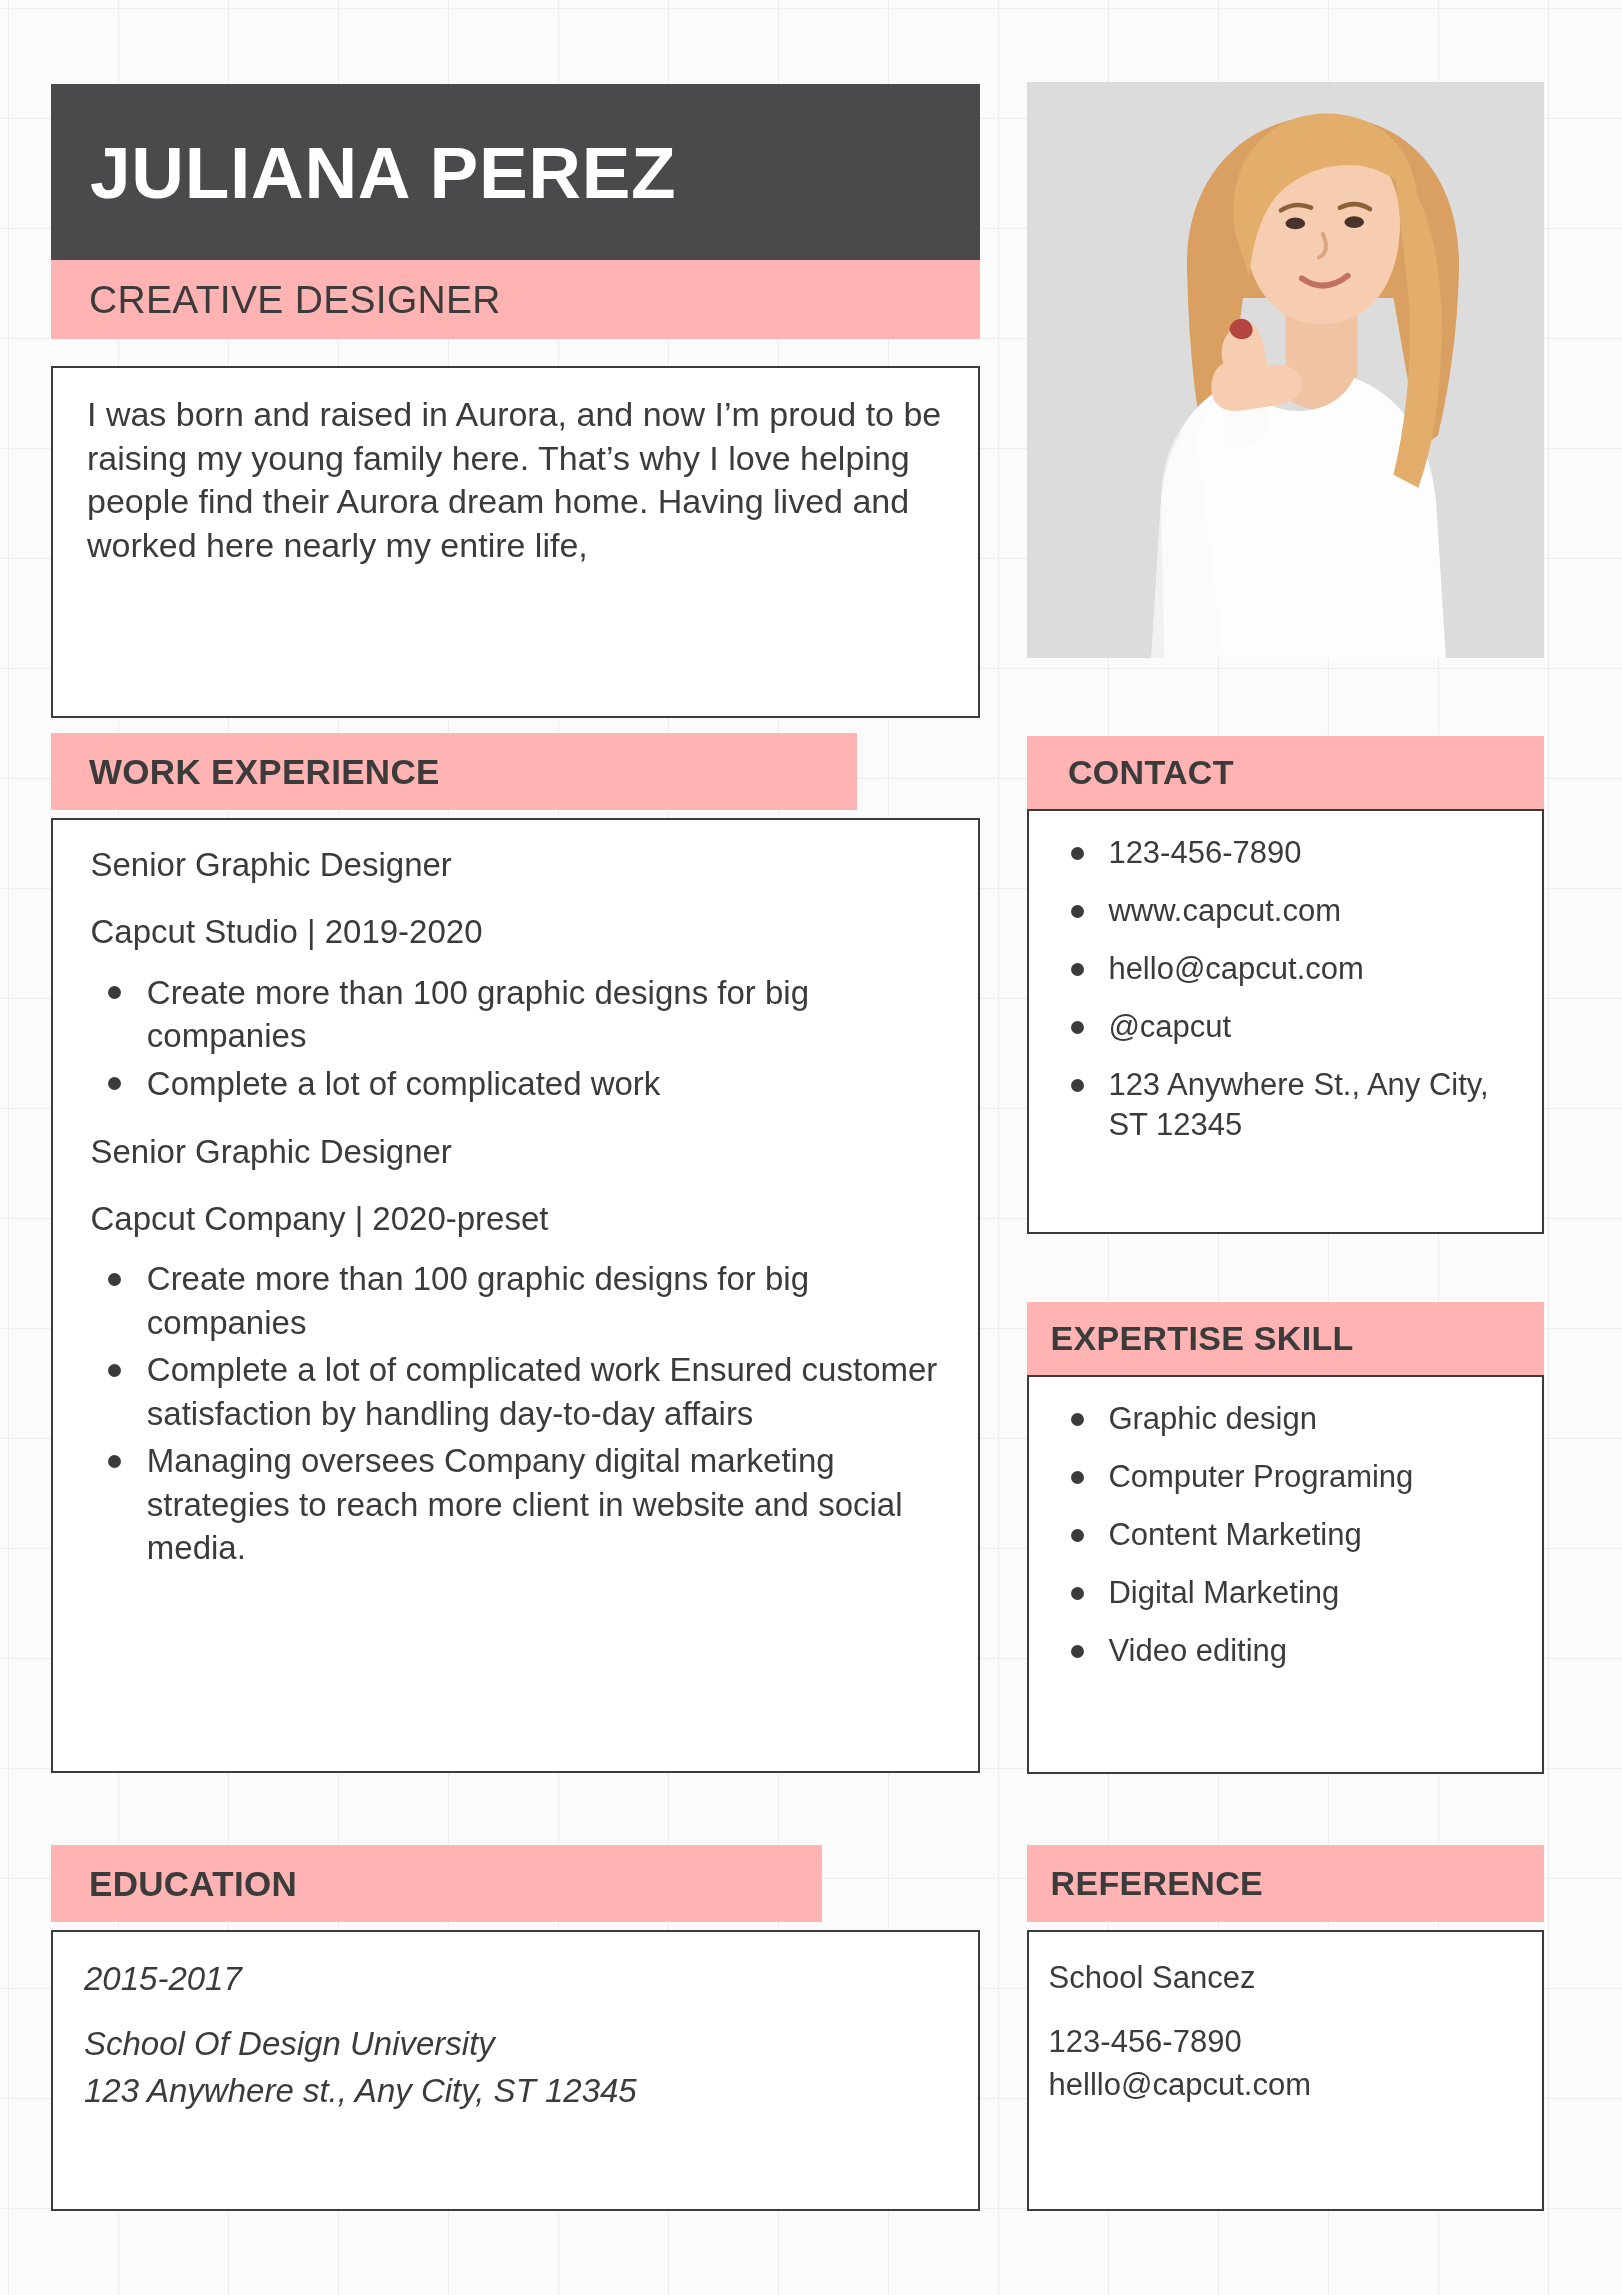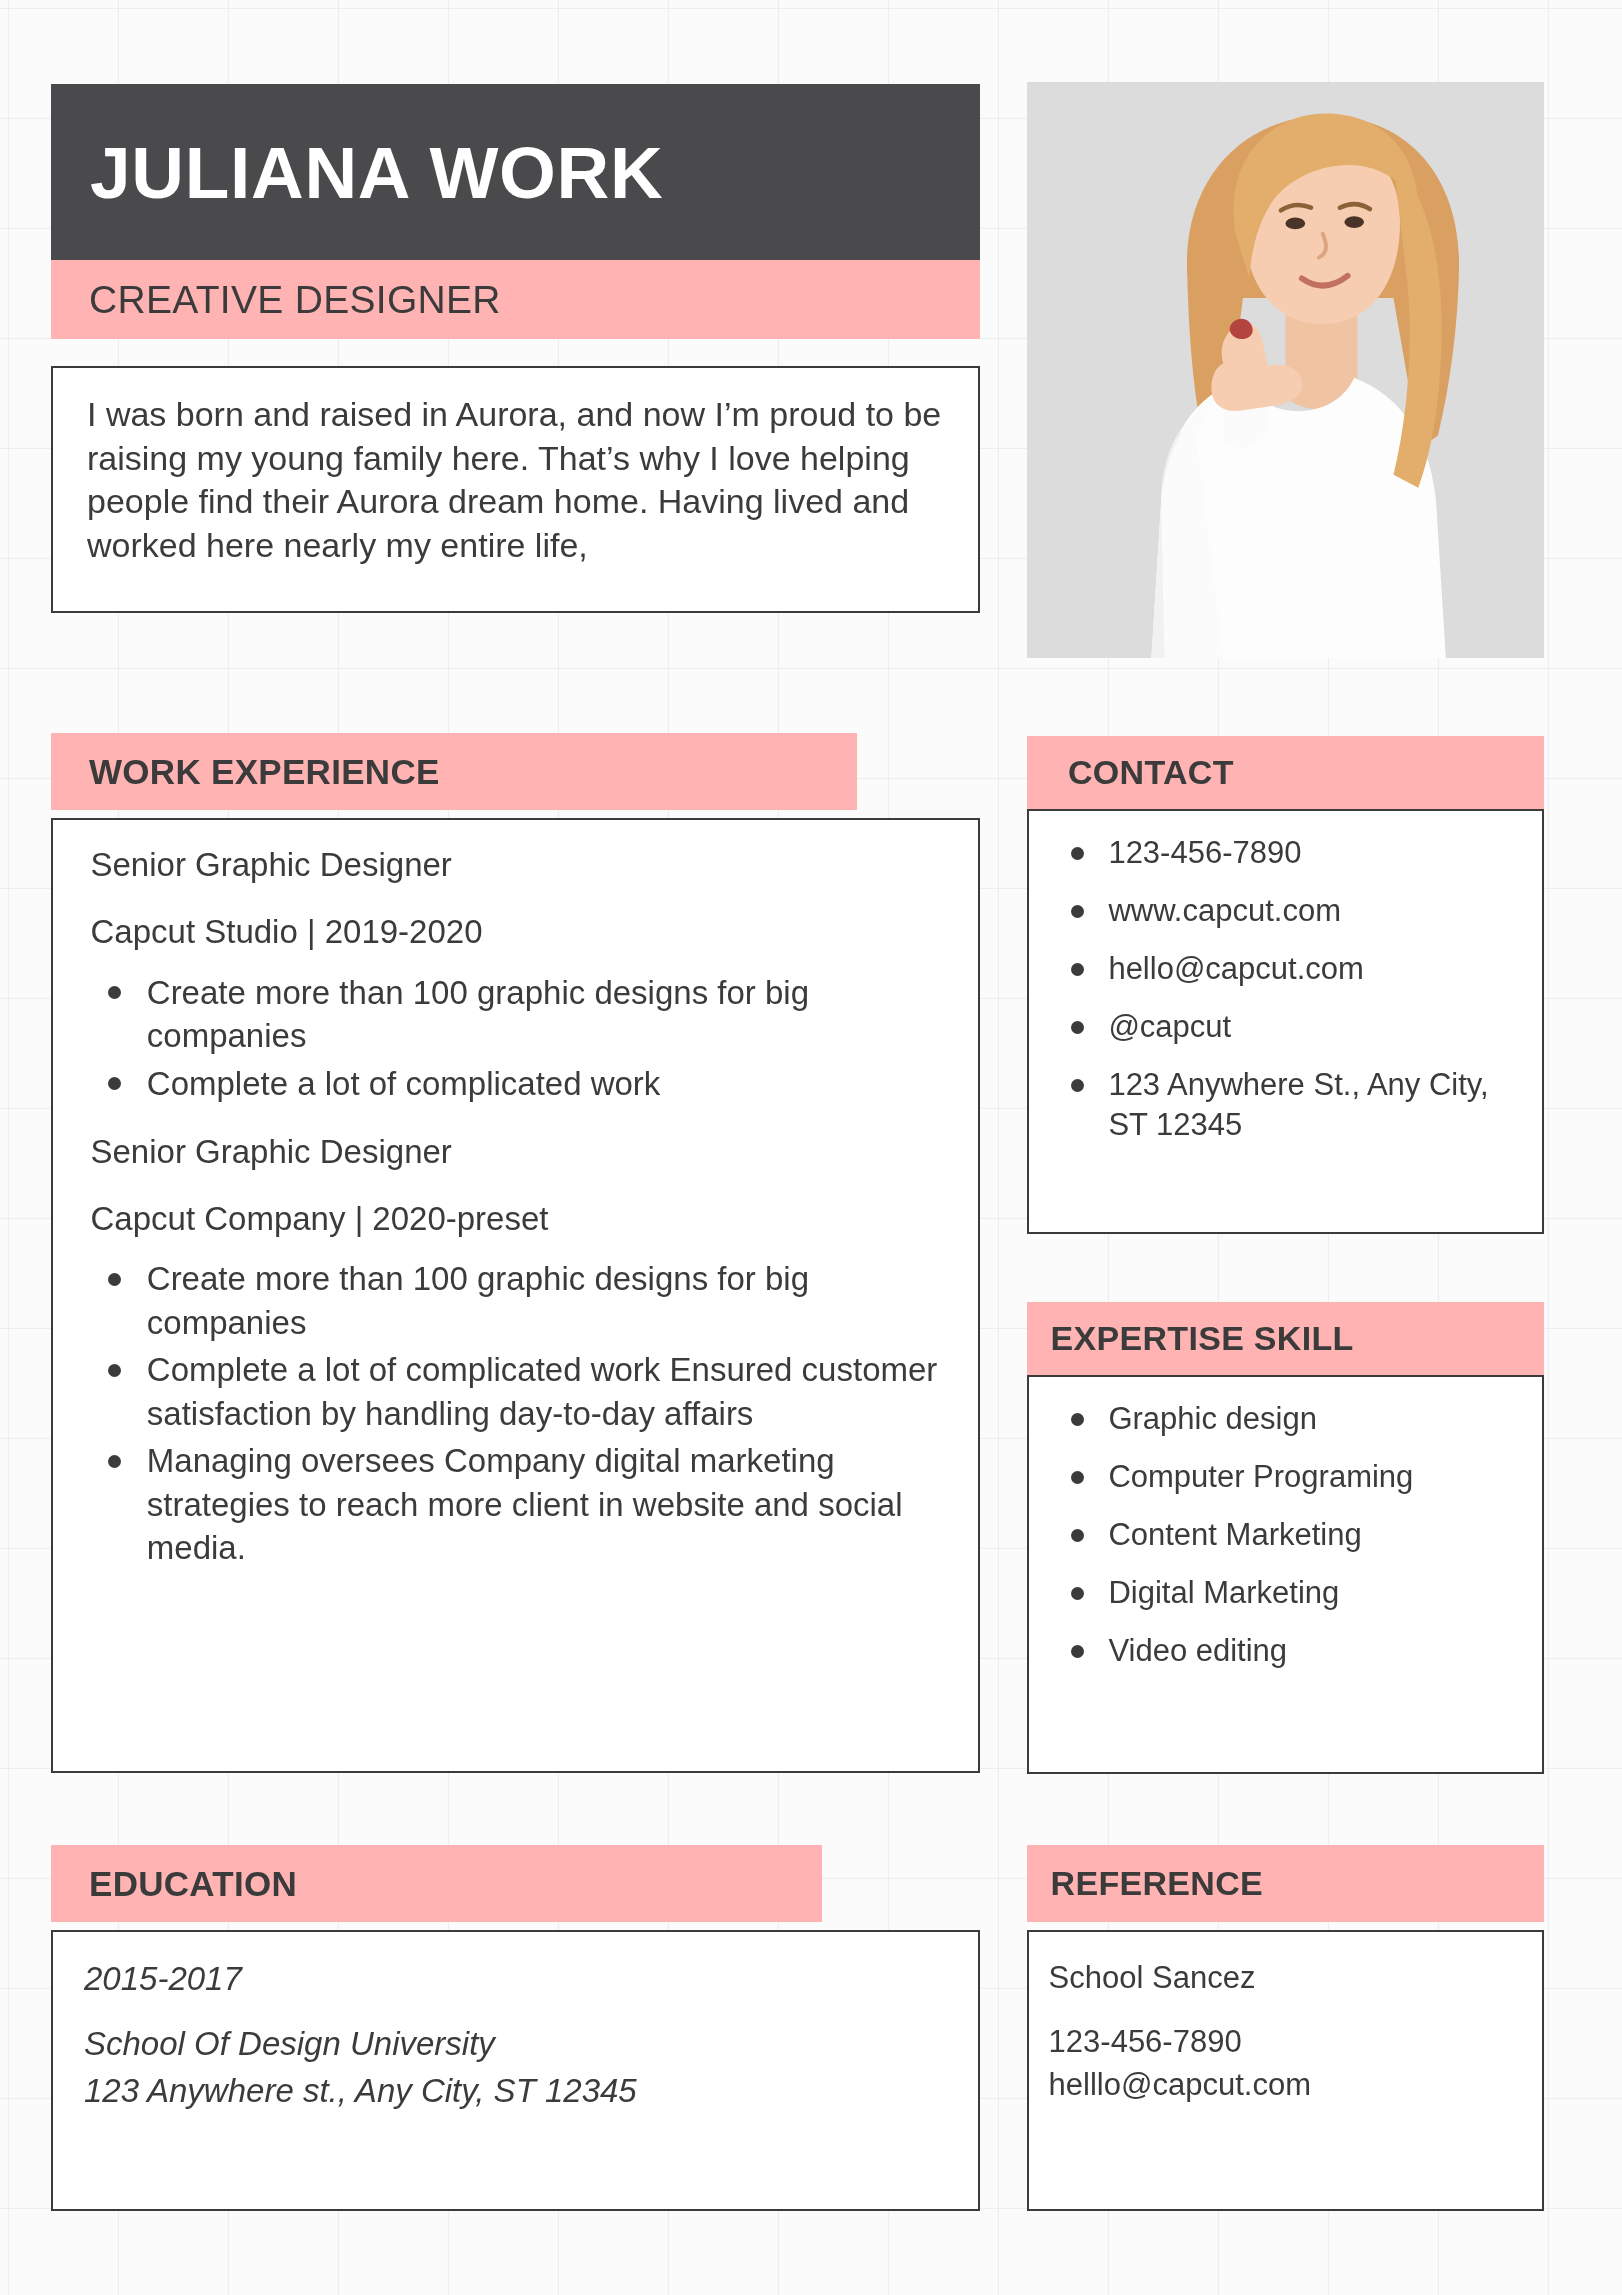--- a/index.html
+++ b/index.html
@@ -81,21 +81,21 @@
     font-size: 39px;
     color: #3b3b3b;
     padding-left: 38px;
     font-weight: normal;
   }
   .summary-box {
     position: absolute;
     left: 51px;
     top: 366px;
     width: 929px;
-    height: 247px;
+    height: 352px;
     padding: 25px 34px 0 34px;
   }
   .summary-box p {
     margin: 0;
     font-size: 34px;
     line-height: 1.28;
     color: #3b3b3b;
   }
 
   
@@ -273,21 +273,21 @@
   .ref-box p.last { margin-bottom: 0; }
 </style>
 </head>
 <body>
 
 <div class="grid-bg"></div>
 
 <div class="page">
 
   <div class="name-bar">
-    <span class="name">JULIANA WORK</span>
+    <span class="name">JULIANA PEREZ</span>
   </div>
 
   <div class="pink-bar role-bar">
     <span class="role bar-title" style="font-weight:normal;">CREATIVE DESIGNER</span>
   </div>
 
   <div class="white-box summary-box">
     <p>I was born and raised in Aurora, and now I’m proud to be raising my young family here. That’s why I love helping people find their Aurora dream home. Having lived and worked here nearly my entire life,</p>
   </div>
 

